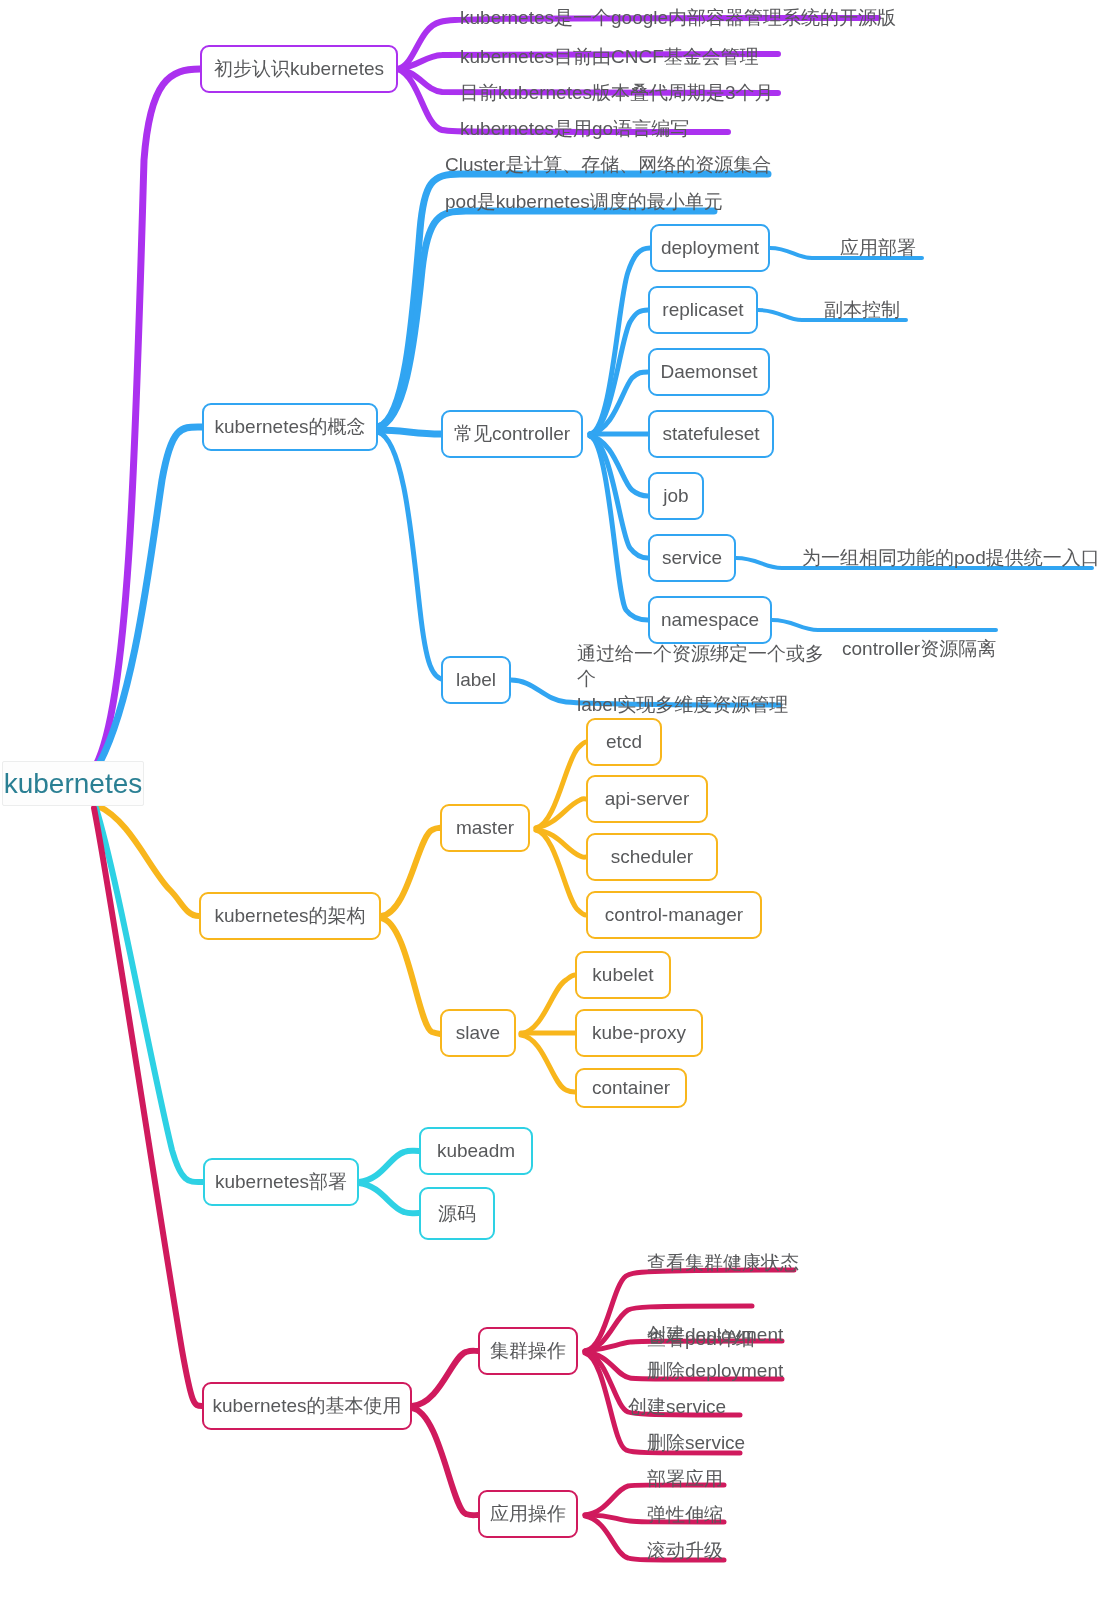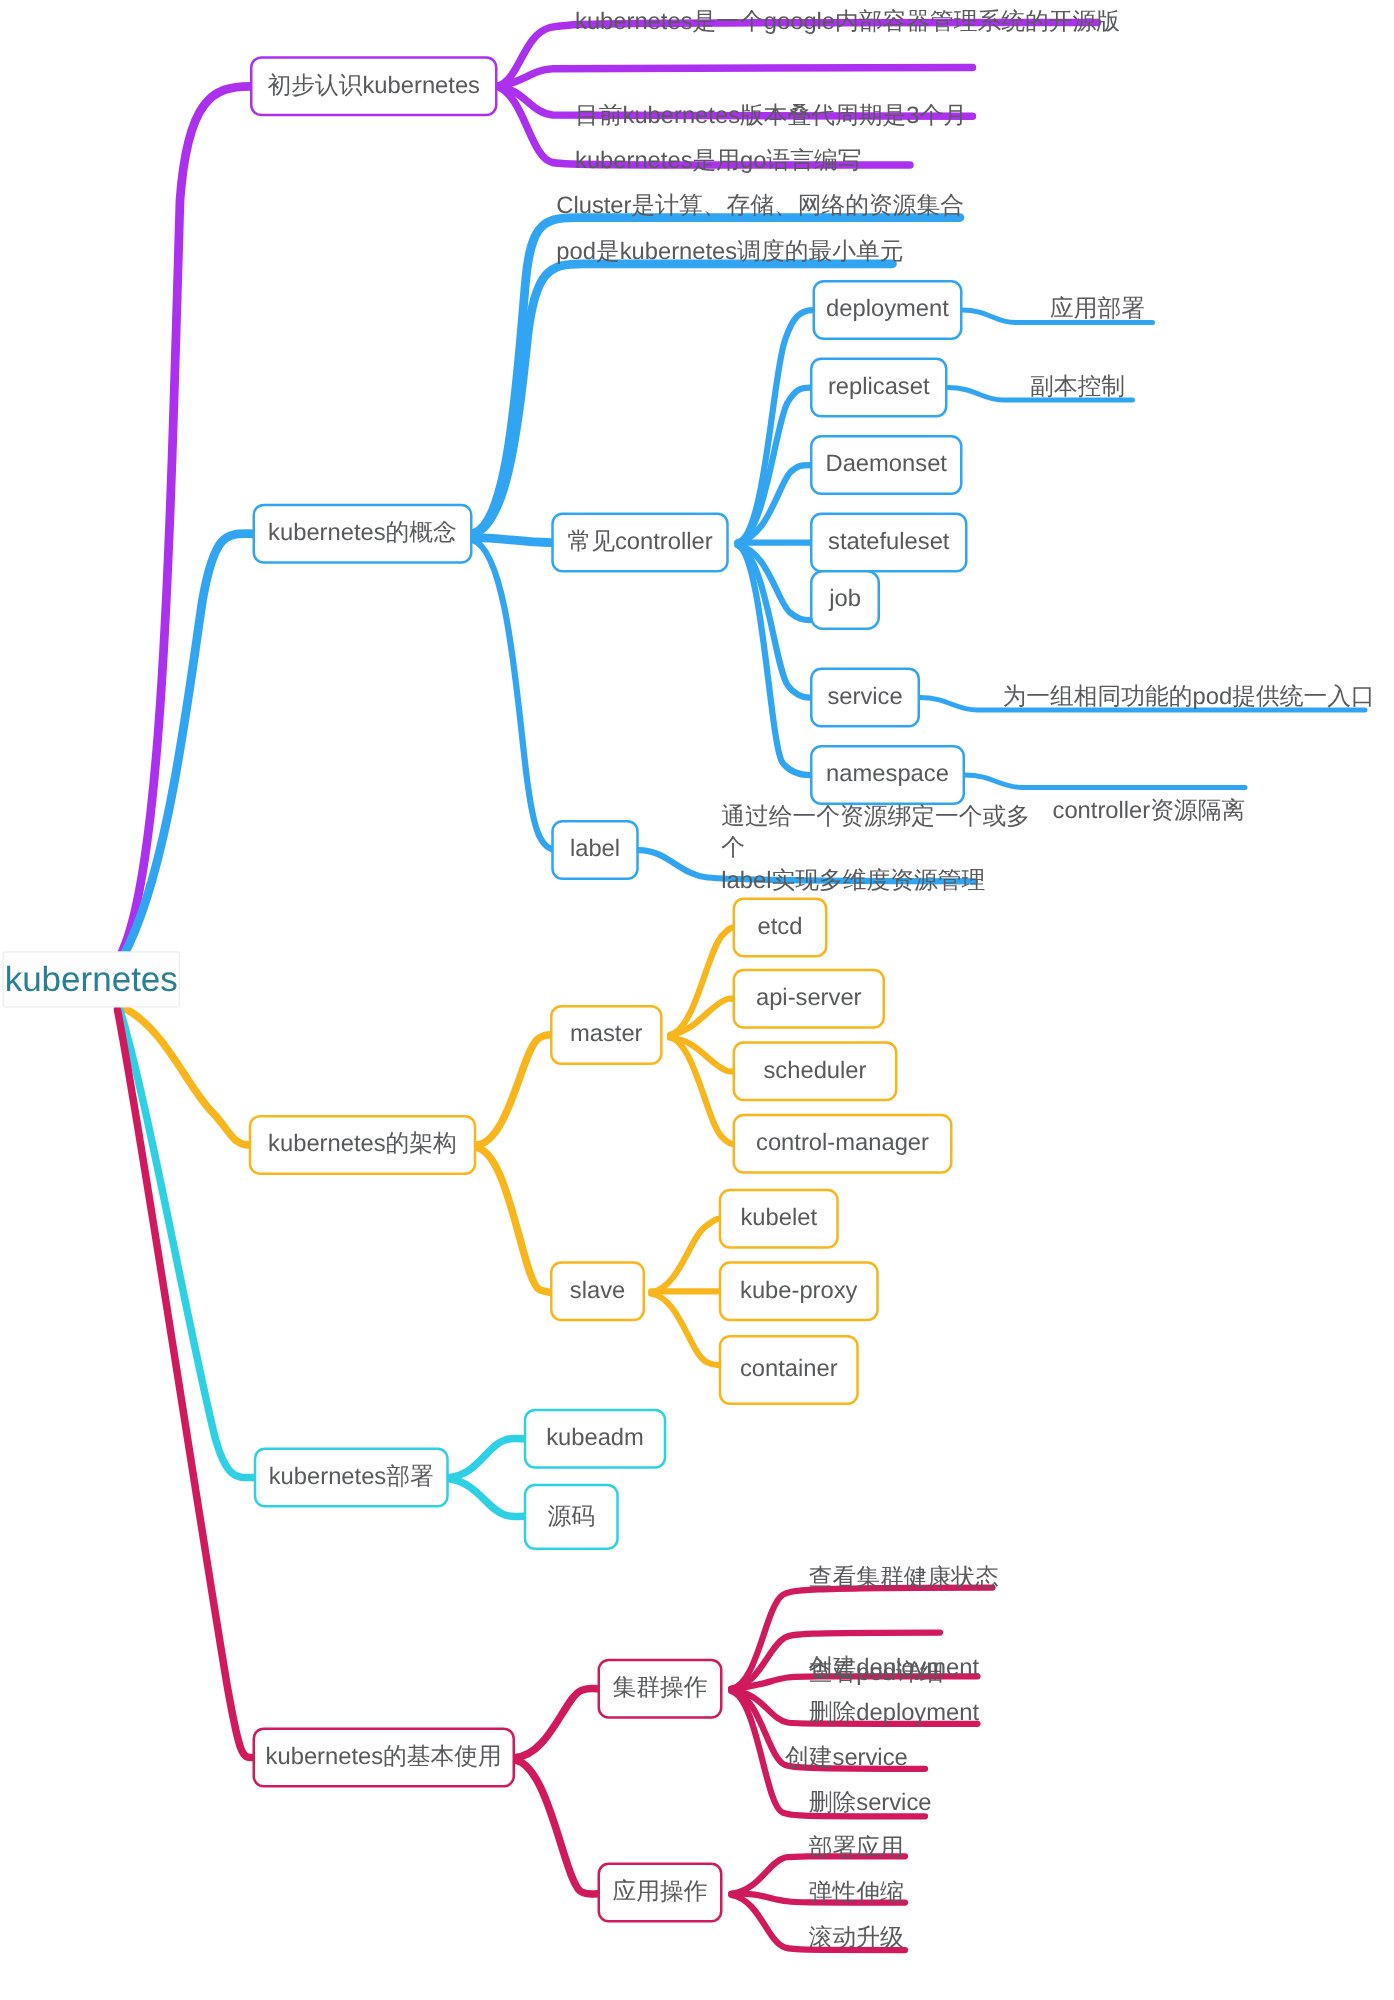--- a/index.html
+++ b/index.html
@@ -110,50 +110,51 @@
       <path d="M 585 1352 C 610 1354 616 1376 630 1378 C 636 1379 640 1379 782 1379" fill="none" stroke="#d01a5d" stroke-width="5" stroke-linecap="round" stroke-linejoin="round"></path>
       <path d="M 585 1352 C 608 1356 614 1406 628 1412 C 634 1414 640 1415 740 1415" fill="none" stroke="#d01a5d" stroke-width="5" stroke-linecap="round" stroke-linejoin="round"></path>
       <path d="M 585 1353 C 606 1358 612 1444 626 1450 C 632 1453 640 1453 740 1453" fill="none" stroke="#d01a5d" stroke-width="5" stroke-linecap="round" stroke-linejoin="round"></path>
       <path d="M 585 1515 C 608 1512 614 1490 628 1486 C 634 1485 640 1485 724 1485" fill="none" stroke="#d01a5d" stroke-width="5" stroke-linecap="round" stroke-linejoin="round"></path>
       <path d="M 585 1515 C 610 1514 616 1520 630 1521 C 636 1522 640 1522 724 1522" fill="none" stroke="#d01a5d" stroke-width="5" stroke-linecap="round" stroke-linejoin="round"></path>
       <path d="M 585 1516 C 608 1520 614 1554 628 1558 C 634 1560 640 1560 724 1560" fill="none" stroke="#d01a5d" stroke-width="5" stroke-linecap="round" stroke-linejoin="round"></path>
     </svg>
 <div class="node root" style="left: 2px; top: 761px; width: 142px; height: 45px;">kubernetes</div>
     <div class="node boxed" style="left: 200px; top: 45px; width: 198px; height: 48px; border-color: rgb(171, 49, 239);">初步认识kubernetes</div>
     <div class="node leaf" style="left: 458px; top: 3px; width: 420px; height: 30px;">kubernetes是一个google内部容器管理系统的开源版</div>
+    <div class="node leaf" style="left: 458px; top: 42px; width: 320px; height: 30px;">kubernetes目前由CNCF基金会管理</div>
     <div class="node leaf" style="left: 458px; top: 78px; width: 320px; height: 30px;">目前kubernetes版本叠代周期是3个月</div>
     <div class="node leaf" style="left: 458px; top: 114px; width: 270px; height: 30px;">kubernetes是用go语言编写</div>
     <div class="node boxed" style="left: 202px; top: 403px; width: 176px; height: 48px; border-color: rgb(49, 165, 242);">kubernetes的概念</div>
     <div class="node leaf" style="left: 443px; top: 150px; width: 330px; height: 30px;">Cluster是计算、存储、网络的资源集合</div>
     <div class="node leaf" style="left: 443px; top: 187px; width: 280px; height: 30px;">pod是kubernetes调度的最小单元</div>
     <div class="node boxed" style="left: 441px; top: 410px; width: 142px; height: 48px; border-color: rgb(49, 165, 242);">常见controller</div>
     <div class="node boxed" style="left: 650px; top: 224px; width: 120px; height: 48px; border-color: rgb(49, 165, 242);">deployment</div>
     <div class="node leaf" style="left: 838px; top: 234px; width: 90px; height: 28px;">应用部署</div>
     <div class="node boxed" style="left: 648px; top: 286px; width: 110px; height: 48px; border-color: rgb(49, 165, 242);">replicaset</div>
     <div class="node leaf" style="left: 822px; top: 296px; width: 90px; height: 28px;">副本控制</div>
     <div class="node boxed" style="left: 648px; top: 348px; width: 122px; height: 48px; border-color: rgb(49, 165, 242);">Daemonset</div>
     <div class="node boxed" style="left: 648px; top: 410px; width: 126px; height: 48px; border-color: rgb(49, 165, 242);">statefuleset</div>
-    <div class="node boxed" style="left: 648px; top: 456px; width: 56px; height: 48px; border-color: rgb(49, 165, 242); border-radius: 10px;">job</div>
+    <div class="node boxed" style="left: 648px; top: 472px; width: 56px; height: 48px; border-color: rgb(49, 165, 242);">job</div>
     <div class="node boxed" style="left: 648px; top: 534px; width: 88px; height: 48px; border-color: rgb(49, 165, 242);">service</div>
     <div class="node leaf" style="left: 800px; top: 544px; width: 290px; height: 28px;">为一组相同功能的pod提供统一入口</div>
     <div class="node boxed" style="left: 648px; top: 596px; width: 124px; height: 48px; border-color: rgb(49, 165, 242);">namespace</div>
     <div class="node leaf" style="left: 840px; top: 635px; width: 170px; height: 28px;">controller资源隔离</div>
     <div class="node boxed" style="left: 441px; top: 656px; width: 70px; height: 48px; border-color: rgb(49, 165, 242);">label</div>
     <div class="node boxed" style="left: 199px; top: 892px; width: 182px; height: 48px; border-color: rgb(248, 182, 28);">kubernetes的架构</div>
     <div class="node leaf multi" style="left: 575px; top: 653px; width: 250px; height: 52px;">通过给一个资源绑定一个或多个
 label实现多维度资源管理</div>
     <div class="node boxed" style="left: 440px; top: 804px; width: 90px; height: 48px; border-color: rgb(248, 182, 28);">master</div>
     <div class="node boxed" style="left: 586px; top: 718px; width: 76px; height: 48px; border-color: rgb(248, 182, 28);">etcd</div>
     <div class="node boxed" style="left: 586px; top: 775px; width: 122px; height: 48px; border-color: rgb(248, 182, 28);">api-server</div>
     <div class="node boxed" style="left: 566px; top: 833px; width: 132px; height: 48px; border-color: rgb(248, 182, 28); margin-left: 20px;">scheduler</div>
     <div class="node boxed" style="left: 586px; top: 891px; width: 176px; height: 48px; border-color: rgb(248, 182, 28);">control-manager</div>
     <div class="node boxed" style="left: 440px; top: 1009px; width: 76px; height: 48px; border-color: rgb(248, 182, 28);">slave</div>
     <div class="node boxed" style="left: 575px; top: 951px; width: 96px; height: 48px; border-color: rgb(248, 182, 28);">kubelet</div>
     <div class="node boxed" style="left: 575px; top: 1009px; width: 128px; height: 48px; border-color: rgb(248, 182, 28);">kube-proxy</div>
-    <div class="node boxed" style="left: 575px; top: 1068px; width: 112px; height: 56px; border-color: rgb(248, 182, 28);">container</div>
+    <div class="node boxed" style="left: 575px; top: 1068px; width: 112px; height: 40px; border-color: rgb(248, 182, 28);">container</div>
     <div class="node boxed" style="left: 203px; top: 1158px; width: 156px; height: 48px; border-color: rgb(46, 209, 228);">kubernetes部署</div>
     <div class="node boxed" style="left: 419px; top: 1127px; width: 114px; height: 48px; border-color: rgb(46, 209, 228);">kubeadm</div>
     <div class="node boxed" style="left: 419px; top: 1187px; width: 76px; height: 53px; border-color: rgb(46, 209, 228);">源码</div>
     <div class="node boxed" style="left: 202px; top: 1382px; width: 210px; height: 48px; border-color: rgb(208, 26, 93);">kubernetes的基本使用</div>
     <div class="node boxed" style="left: 478px; top: 1327px; width: 100px; height: 48px; border-color: rgb(208, 26, 93);">集群操作</div>
     <div class="node leaf" style="left: 645px; top: 1250px; width: 150px; height: 26px;">查看集群健康状态</div>
     <div class="node leaf" style="left: 645px; top: 1286px; width: 150px; height: 26px; margin-top: 40px;">查看pod详细</div>
     <div class="node leaf" style="left: 645px; top: 1322px; width: 150px; height: 26px;">创建deployment</div>
     <div class="node leaf" style="left: 645px; top: 1358px; width: 150px; height: 26px;">删除deployment</div>
     <div class="node leaf" style="left: 626px; top: 1394px; width: 130px; height: 26px;">创建service</div>

